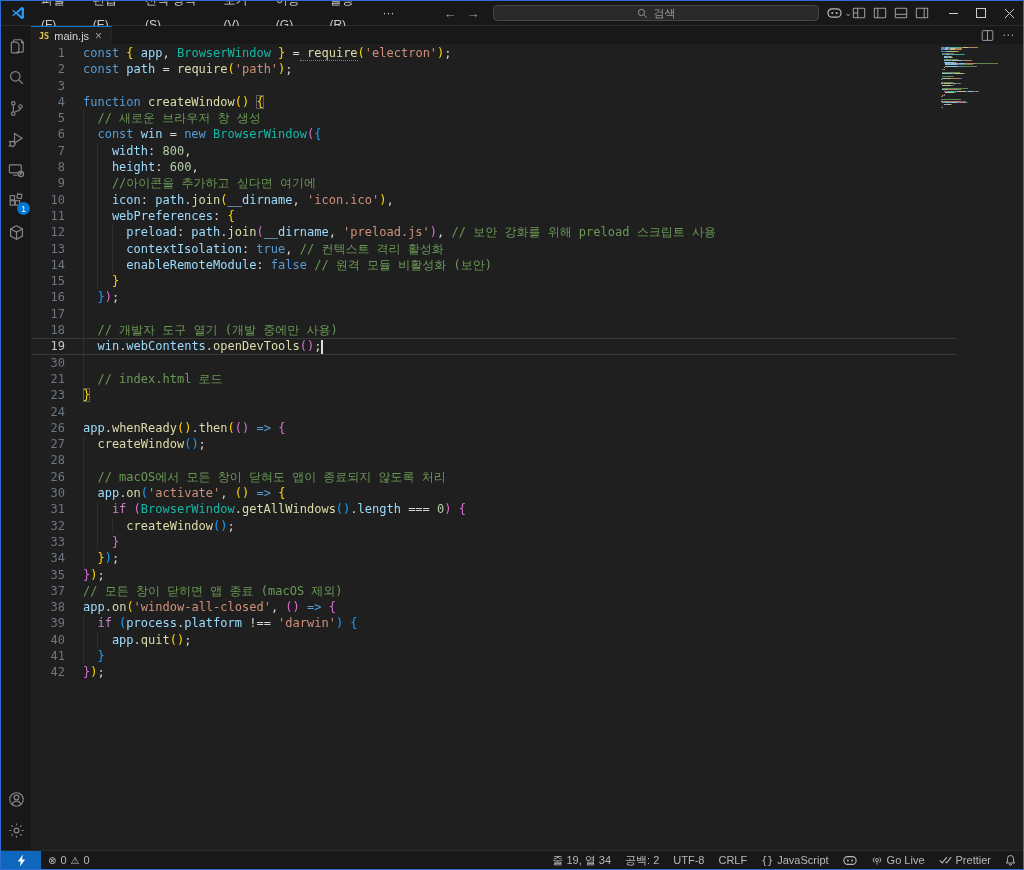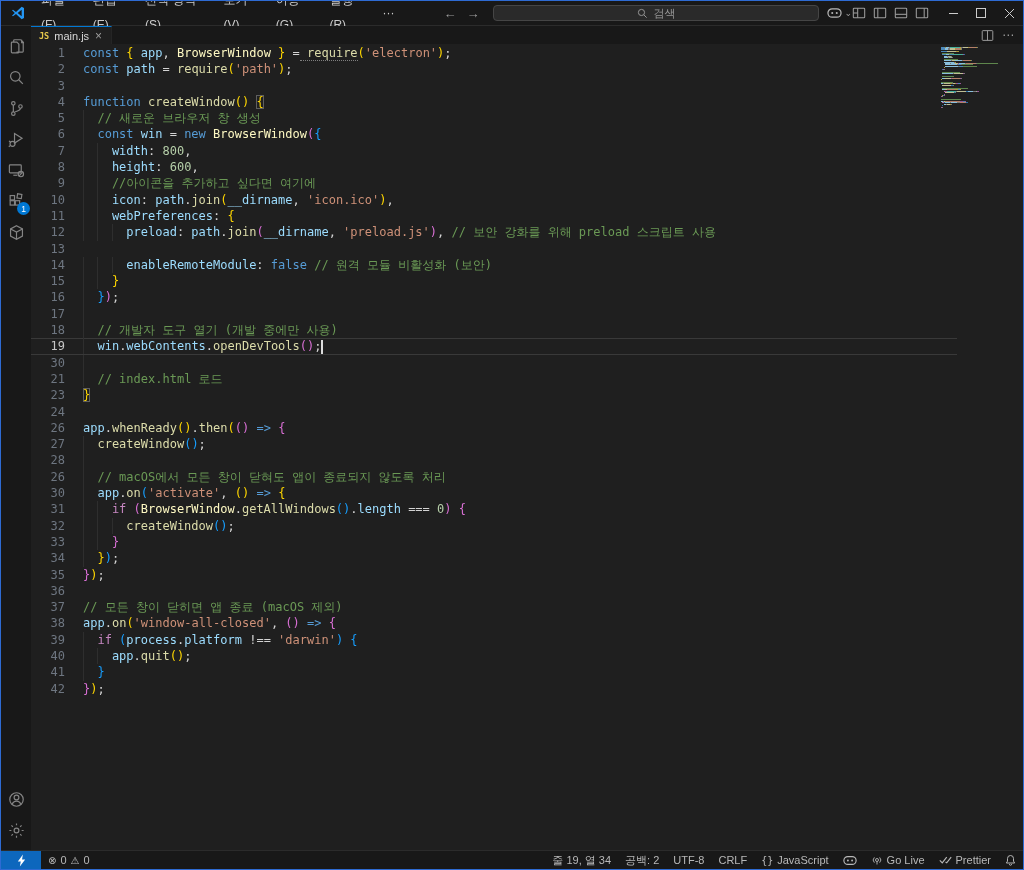--- a/index.html
+++ b/index.html
@@ -52,21 +52,21 @@
   .lines { padding-top:1px; }
   .line { display:flex; height:16.31px; line-height:16.31px; position:relative; white-space:pre; }
   .line .num { flex:none; width:34px; text-align:right; color:#6e7681; user-select:none; }
   .line .code { padding-left:18px; position:relative; }
   .line.cur .num { color:#c6c6c6; }
   .line.cur::before { content:""; position:absolute; left:0; right:66px; top:0; border-top:1px solid #393939; }
   .line.cur::after  { content:""; position:absolute; left:0; right:66px; bottom:0; border-bottom:1px solid #393939; }
   .ig { display:inline-block; width:14.45px; border-left:1px solid #2e2e2e; height:16.31px; vertical-align:top; }
   .cursor-caret { display:inline-block; width:1.5px; height:14px; background:#dcdcdc; vertical-align:middle; }
   .tk-kw{color:#569cd6} .tk-ctrl{color:#c586c0} .tk-var{color:#9cdcfe} .tk-fn{color:#dcdcaa}
-  .tk-cls{color:#fef9c3} .tk-str{color:#ce9178} .tk-num{color:#b5cea8} .tk-cmt{color:#6a9955}
+  .tk-cls{color:#14b8a6} .tk-str{color:#ce9178} .tk-num{color:#b5cea8} .tk-cmt{color:#6a9955}
   .tk-pun{color:#d4d4d4} .tk-op{color:#d4d4d4} .tk-b1{color:#ffd700} .tk-b2{color:#da70d6}
   .tk-b3{color:#179fff} .tk-arrow{color:#569cd6}
   .mb { outline:1px solid #5f5f5f; outline-offset:-1px; }
   .und { border-bottom:1px dotted #7f7f7f; }
   
   .minimap { position:absolute; top:3px; right:12px; width:70px; opacity:.85; }
   .mm-row { height:1.05px; margin-bottom:0.41px; white-space:nowrap; overflow:hidden; }
   .mm-row span { display:inline-block; height:1.05px; vertical-align:top; }
   
   .statusbar { height:19px; background:#181818; border-top:1px solid #2b2b2b; flex:none;
@@ -246,42 +246,41 @@
             <div class="line"><span class="num">3</span><span class="code"></span></div>
             <div class="line"><span class="num">4</span><span class="code"><span class="tk-kw">function</span><span class="tk-fn"> createWindow</span><span class="tk-b1">(</span><span class="tk-b1">)</span><span class="tk-pun"> </span><span class="tk-b1 mb">{</span></span></div>
             <div class="line"><span class="num">5</span><span class="code"><span class="ig"></span><span class="tk-cmt">// 새로운 브라우저 창 생성</span></span></div>
             <div class="line"><span class="num">6</span><span class="code"><span class="ig"></span><span class="tk-kw">const</span><span class="tk-var"> win</span><span class="tk-op"> =</span><span class="tk-kw"> new</span><span class="tk-cls"> BrowserWindow</span><span class="tk-b2">(</span><span class="tk-b3">{</span></span></div>
             <div class="line"><span class="num">7</span><span class="code"><span class="ig"></span><span class="ig"></span><span class="tk-var">width</span><span class="tk-pun">:</span><span class="tk-num"> 800</span><span class="tk-pun">,</span></span></div>
             <div class="line"><span class="num">8</span><span class="code"><span class="ig"></span><span class="ig"></span><span class="tk-var">height</span><span class="tk-pun">:</span><span class="tk-num"> 600</span><span class="tk-pun">,</span></span></div>
             <div class="line"><span class="num">9</span><span class="code"><span class="ig"></span><span class="ig"></span><span class="tk-cmt">//아이콘을 추가하고 싶다면 여기에</span></span></div>
             <div class="line"><span class="num">10</span><span class="code"><span class="ig"></span><span class="ig"></span><span class="tk-var">icon</span><span class="tk-pun">:</span><span class="tk-var"> path</span><span class="tk-pun">.</span><span class="tk-fn">join</span><span class="tk-b1">(</span><span class="tk-var">__dirname</span><span class="tk-pun">,</span><span class="tk-str"> 'icon.ico'</span><span class="tk-b1">)</span><span class="tk-pun">,</span></span></div>
             <div class="line"><span class="num">11</span><span class="code"><span class="ig"></span><span class="ig"></span><span class="tk-var">webPreferences</span><span class="tk-pun">:</span><span class="tk-b1"> {</span></span></div>
             <div class="line"><span class="num">12</span><span class="code"><span class="ig"></span><span class="ig"></span><span class="ig"></span><span class="tk-var">preload</span><span class="tk-pun">:</span><span class="tk-var"> path</span><span class="tk-pun">.</span><span class="tk-fn">join</span><span class="tk-b2">(</span><span class="tk-var">__dirname</span><span class="tk-pun">,</span><span class="tk-str"> 'preload.js'</span><span class="tk-b2">)</span><span class="tk-pun">,</span><span class="tk-cmt"> // 보안 강화를 위해 preload 스크립트 사용</span></span></div>
-            <div class="line"><span class="num">13</span></div>
+            <div class="line"><span class="num">13</span><span class="code"><span class="ig"></span><span class="ig"></span><span class="ig"></span><span class="tk-var">contextIsolation</span><span class="tk-pun">:</span><span class="tk-kw"> true</span><span class="tk-pun">,</span><span class="tk-cmt"> // 컨텍스트 격리 활성화</span></span></div>
             <div class="line"><span class="num">14</span><span class="code"><span class="ig"></span><span class="ig"></span><span class="ig"></span><span class="tk-var">enableRemoteModule</span><span class="tk-pun">:</span><span class="tk-kw"> false</span><span class="tk-cmt"> // 원격 모듈 비활성화 (보안)</span></span></div>
             <div class="line"><span class="num">15</span><span class="code"><span class="ig"></span><span class="ig"></span><span class="tk-b1">}</span></span></div>
             <div class="line"><span class="num">16</span><span class="code"><span class="ig"></span><span class="tk-b3">}</span><span class="tk-b2">)</span><span class="tk-pun">;</span></span></div>
             <div class="line"><span class="num">17</span><span class="code"><span class="ig"></span></span></div>
             <div class="line"><span class="num">18</span><span class="code"><span class="ig"></span><span class="tk-cmt">// 개발자 도구 열기 (개발 중에만 사용)</span></span></div>
             <div class="line cur"><span class="num">19</span><span class="code"><span class="ig"></span><span class="tk-var">win</span><span class="tk-pun">.</span><span class="tk-var">webContents</span><span class="tk-pun">.</span><span class="tk-fn">openDevTools</span><span class="tk-b2">(</span><span class="tk-b2">)</span><span class="tk-pun">;</span><span class="cursor-caret"></span></span></div>
             <div class="line"><span class="num">30</span><span class="code"><span class="ig"></span></span></div>
             <div class="line"><span class="num">21</span><span class="code"><span class="ig"></span><span class="tk-cmt">// index.html 로드</span></span></div>
             <div class="line"><span class="num">23</span><span class="code"><span class="tk-b1 mb">}</span></span></div>
             <div class="line"><span class="num">24</span><span class="code"></span></div>
             <div class="line"><span class="num">26</span><span class="code"><span class="tk-var">app</span><span class="tk-pun">.</span><span class="tk-fn">whenReady</span><span class="tk-b1">(</span><span class="tk-b1">)</span><span class="tk-pun">.</span><span class="tk-fn">then</span><span class="tk-b1">(</span><span class="tk-b2">(</span><span class="tk-b2">)</span><span class="tk-arrow"> =&gt;</span><span class="tk-b2"> {</span></span></div>
             <div class="line"><span class="num">27</span><span class="code"><span class="ig"></span><span class="tk-fn">createWindow</span><span class="tk-b3">(</span><span class="tk-b3">)</span><span class="tk-pun">;</span></span></div>
             <div class="line"><span class="num">28</span><span class="code"><span class="ig"></span></span></div>
             <div class="line"><span class="num">26</span><span class="code"><span class="ig"></span><span class="tk-cmt">// macOS에서 모든 창이 닫혀도 앱이 종료되지 않도록 처리</span></span></div>
             <div class="line"><span class="num">30</span><span class="code"><span class="ig"></span><span class="tk-var">app</span><span class="tk-pun">.</span><span class="tk-fn">on</span><span class="tk-b3">(</span><span class="tk-str">'activate'</span><span class="tk-pun">,</span><span class="tk-b1"> (</span><span class="tk-b1">)</span><span class="tk-arrow"> =&gt;</span><span class="tk-b1"> {</span></span></div>
             <div class="line"><span class="num">31</span><span class="code"><span class="ig"></span><span class="ig"></span><span class="tk-ctrl">if</span><span class="tk-b2"> (</span><span class="tk-cls">BrowserWindow</span><span class="tk-pun">.</span><span class="tk-fn">getAllWindows</span><span class="tk-b3">(</span><span class="tk-b3">)</span><span class="tk-pun">.</span><span class="tk-var">length</span><span class="tk-op"> ===</span><span class="tk-num"> 0</span><span class="tk-b2">)</span><span class="tk-b2"> {</span></span></div>
             <div class="line"><span class="num">32</span><span class="code"><span class="ig"></span><span class="ig"></span><span class="ig"></span><span class="tk-fn">createWindow</span><span class="tk-b3">(</span><span class="tk-b3">)</span><span class="tk-pun">;</span></span></div>
             <div class="line"><span class="num">33</span><span class="code"><span class="ig"></span><span class="ig"></span><span class="tk-b2">}</span></span></div>
             <div class="line"><span class="num">34</span><span class="code"><span class="ig"></span><span class="tk-b1">}</span><span class="tk-b3">)</span><span class="tk-pun">;</span></span></div>
             <div class="line"><span class="num">35</span><span class="code"><span class="tk-b2">}</span><span class="tk-b1">)</span><span class="tk-pun">;</span></span></div>
-            <div class="line"><span class="num">36</span><span class="code"></span></div>
             <div class="line"><span class="num">37</span><span class="code"><span class="tk-cmt">// 모든 창이 닫히면 앱 종료 (macOS 제외)</span></span></div>
             <div class="line"><span class="num">38</span><span class="code"><span class="tk-var">app</span><span class="tk-pun">.</span><span class="tk-fn">on</span><span class="tk-b1">(</span><span class="tk-str">'window-all-closed'</span><span class="tk-pun">,</span><span class="tk-b2"> (</span><span class="tk-b2">)</span><span class="tk-arrow"> =&gt;</span><span class="tk-b2"> {</span></span></div>
             <div class="line"><span class="num">39</span><span class="code"><span class="ig"></span><span class="tk-ctrl">if</span><span class="tk-b3"> (</span><span class="tk-var">process</span><span class="tk-pun">.</span><span class="tk-var">platform</span><span class="tk-op"> !==</span><span class="tk-str"> 'darwin'</span><span class="tk-b3">)</span><span class="tk-b3"> {</span></span></div>
             <div class="line"><span class="num">40</span><span class="code"><span class="ig"></span><span class="ig"></span><span class="tk-var">app</span><span class="tk-pun">.</span><span class="tk-fn">quit</span><span class="tk-b1">(</span><span class="tk-b1">)</span><span class="tk-pun">;</span></span></div>
             <div class="line"><span class="num">41</span><span class="code"><span class="ig"></span><span class="tk-b3">}</span></span></div>
             <div class="line"><span class="num">42</span><span class="code"><span class="tk-b2">}</span><span class="tk-b1">)</span><span class="tk-pun">;</span></span></div>
           </div>
         <div class="minimap">
             <div class="mm-row"><span style="width: 0px;"></span><span style="width: 3.6px; background: rgb(86, 156, 214);"></span><span style="width: 0.72px; background: rgb(138, 138, 138);"></span><span style="width: 0.72px; background: rgb(200, 176, 64);"></span><span style="width: 2.88px; background: rgb(156, 220, 254);"></span><span style="width: 0.72px; background: rgb(138, 138, 138);"></span><span style="width: 10.08px; background: rgb(78, 201, 176);"></span><span style="width: 1.44px; background: rgb(200, 176, 64);"></span><span style="width: 1.44px; background: rgb(138, 138, 138);"></span><span style="width: 5.76px; background: rgb(220, 220, 170);"></span><span style="width: 0.72px; background: rgb(200, 176, 64);"></span><span style="width: 7.2px; background: rgb(206, 145, 120);"></span><span style="width: 0.72px; background: rgb(200, 176, 64);"></span><span style="width: 0.72px; background: rgb(138, 138, 138);"></span></div>
             <div class="mm-row"><span style="width: 0px;"></span><span style="width: 3.6px; background: rgb(86, 156, 214);"></span><span style="width: 3.6px; background: rgb(156, 220, 254);"></span><span style="width: 1.44px; background: rgb(138, 138, 138);"></span><span style="width: 5.76px; background: rgb(220, 220, 170);"></span><span style="width: 0.72px; background: rgb(200, 176, 64);"></span><span style="width: 4.32px; background: rgb(206, 145, 120);"></span><span style="width: 0.72px; background: rgb(200, 176, 64);"></span><span style="width: 0.72px; background: rgb(138, 138, 138);"></span></div>

